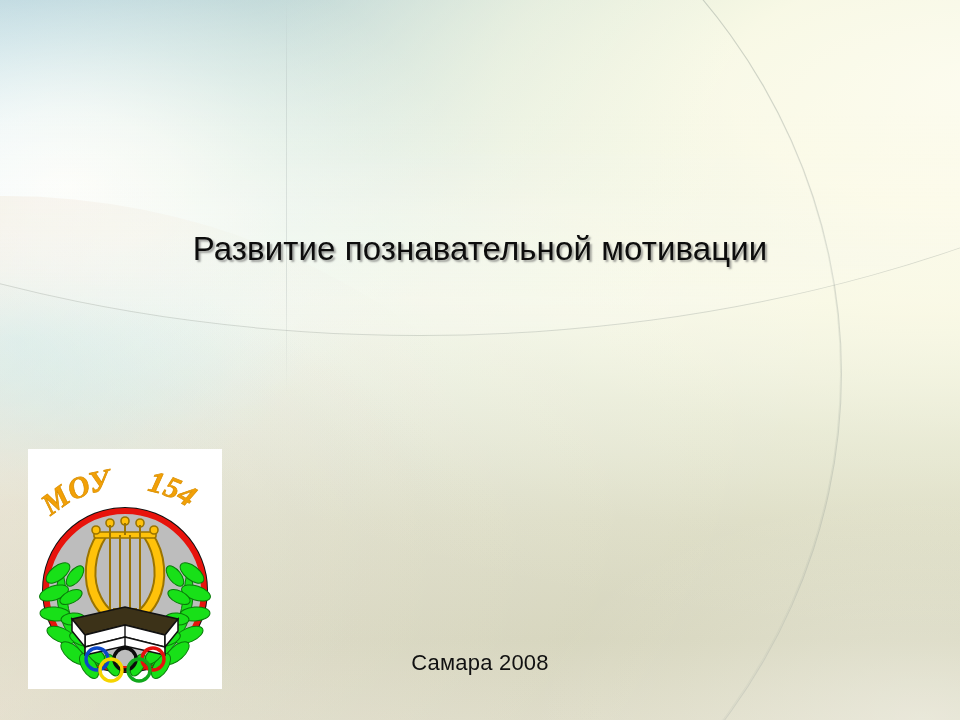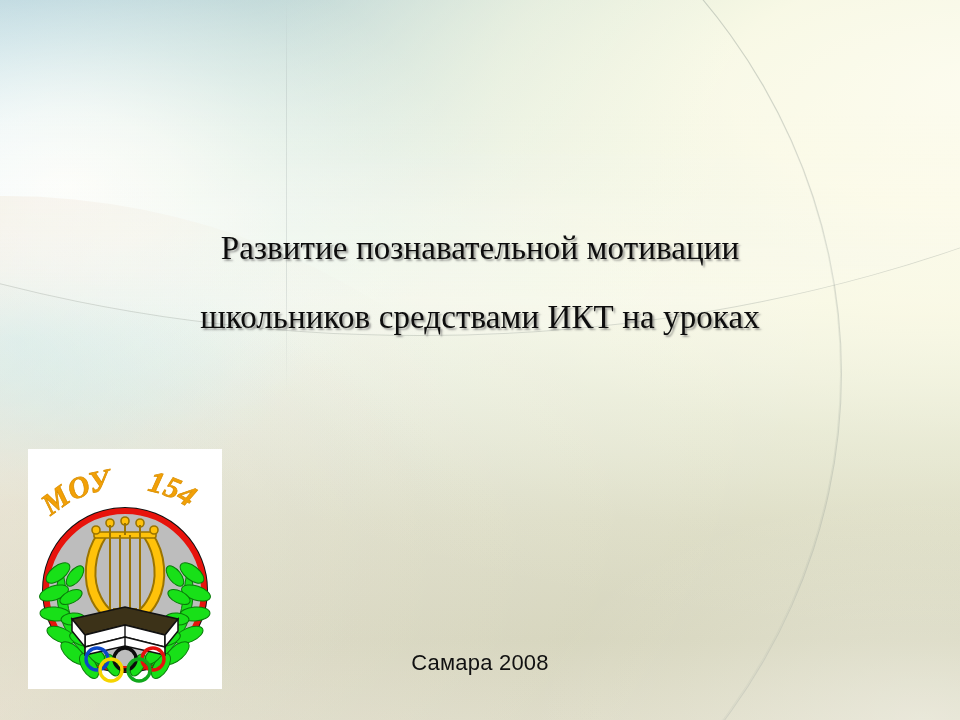--- a/index.html
+++ b/index.html
@@ -191,21 +191,21 @@
   
   #title-block {
     position: absolute;
     left: 70px;
     top: 214px;
     width: 820px;
     text-align: center;
     z-index: 40;
   }
   .title-line {
-    font-family: Liberation Serif, serif;
+    font-family: Liberation Sans, sans-serif;
     font-size: 33px;
     line-height: 69px;
     color: #0d0d0d;
     letter-spacing: 0.1px;
     white-space: nowrap;
     text-shadow: 2px 2px 2px rgba(90,90,90,0.55);
   }
 
   
   #footer-text {
@@ -252,21 +252,20 @@
   <div class="bg-tan"></div>
 
   <div class="bg-egg"></div>
   <div class="bg-egg-line"></div>
   <div class="bg-arc2"></div>
   <div class="bg-seam"></div>
   <div class="bg-layer bg-brglow"></div>
 
   <div id="title-block">
     <div class="title-line">Развитие познавательной мотивации</div>
-    <div class="title-line">школьников средствами ИКТ на уроках</div>
   </div>
 
   <div id="footer-text">Самара 2008</div>
 
   <div id="emblem">
     <svg viewBox="0 0 194 240" xmlns="http://www.w3.org/2000/svg">
 
       <rect x="0" y="0" width="194" height="240" fill="#ffffff"></rect>
 
       <defs>

